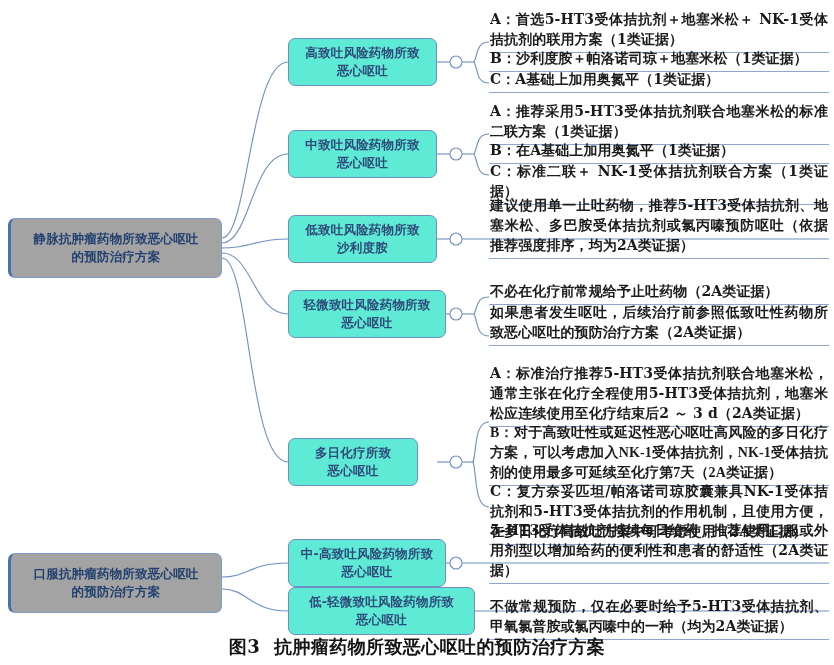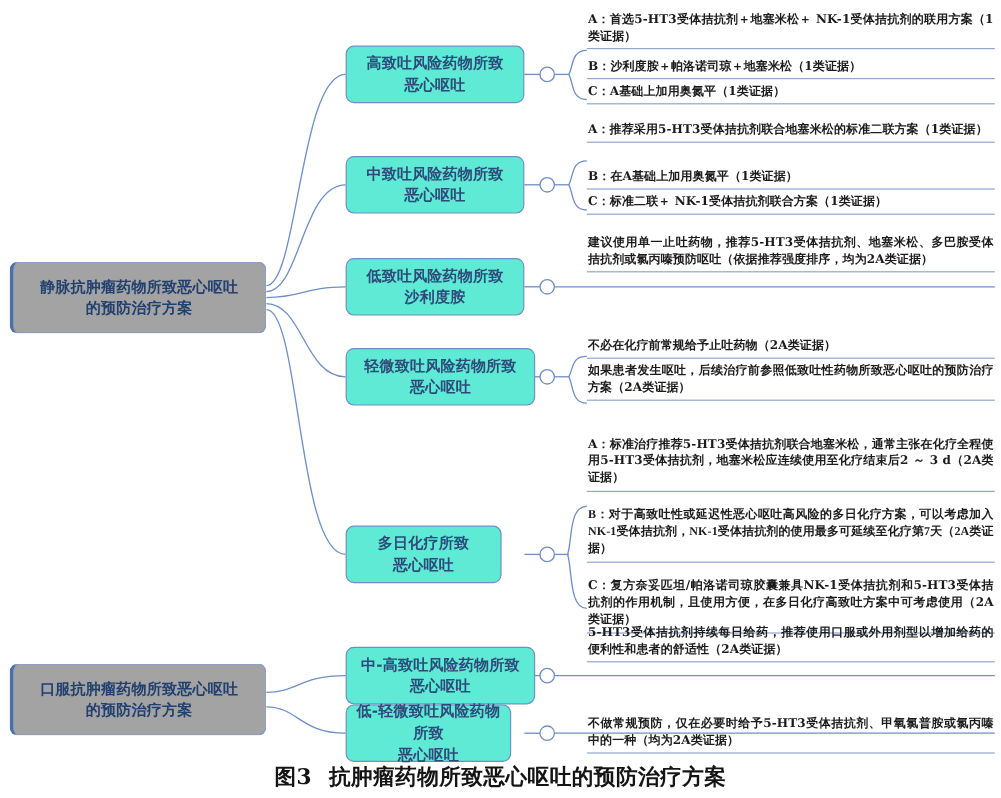--- a/index.html
+++ b/index.html
@@ -33,21 +33,21 @@
     border:1px solid #7d9bcb;
     border-left:3px solid #4a6fae;
     font-size:12.5px;
     color:#22406f;
   }
   .branch{font-size:12.5px;}
 
   .leaf{
     position:absolute;
     box-sizing:border-box;
-    font-size:10px;
+    font-size:14px;
     line-height:1.42;
     color:#1b1b1b;
     font-family:"DejaVu Serif","Liberation Serif",serif;
     font-weight:bold;
     padding:0 1px 2px 1px;
     border-bottom:1.4px solid #8fa7cf;
     letter-spacing:0.1px;
     text-align:justify;
   }
   .leaf .ltext{display:block;}
@@ -150,21 +150,21 @@
   <div class="node branch" style="left:288px;top:438px;width:130px;height:48px;">
     <span class="nlabel">多日化疗所致
 恶心呕吐</span>
   </div>
 
   <div class="node branch" style="left:288px;top:539px;width:158px;height:48px;">
     <span class="nlabel">中-高致吐风险药物所致
 恶心呕吐</span>
   </div>
 
-  <div class="node branch" style="left:288px;top:587px;width:138px;height:48px;">
+  <div class="node branch" style="left:288px;top:587px;width:187px;height:48px;">
     <span class="nlabel">低-轻微致吐风险药物所致
 恶心呕吐</span>
   </div>
 
   <div class="leaf" style="left:489px;top:10px;width:340px;">
     <span class="ltext">A：首选5-HT3受体拮抗剂＋地塞米松＋ NK-1受体拮抗剂的联用方案（1类证据）</span>
   </div>
   <div class="leaf" style="left:489px;top:49px;width:340px;">
     <span class="ltext">B：沙利度胺＋帕洛诺司琼＋地塞米松（1类证据）</span>
   </div>

